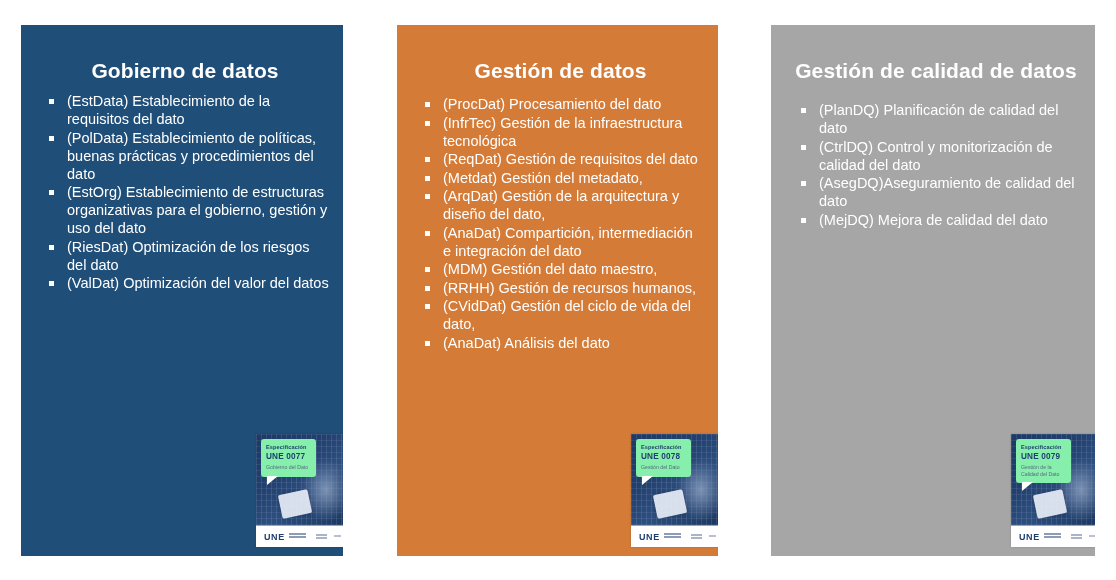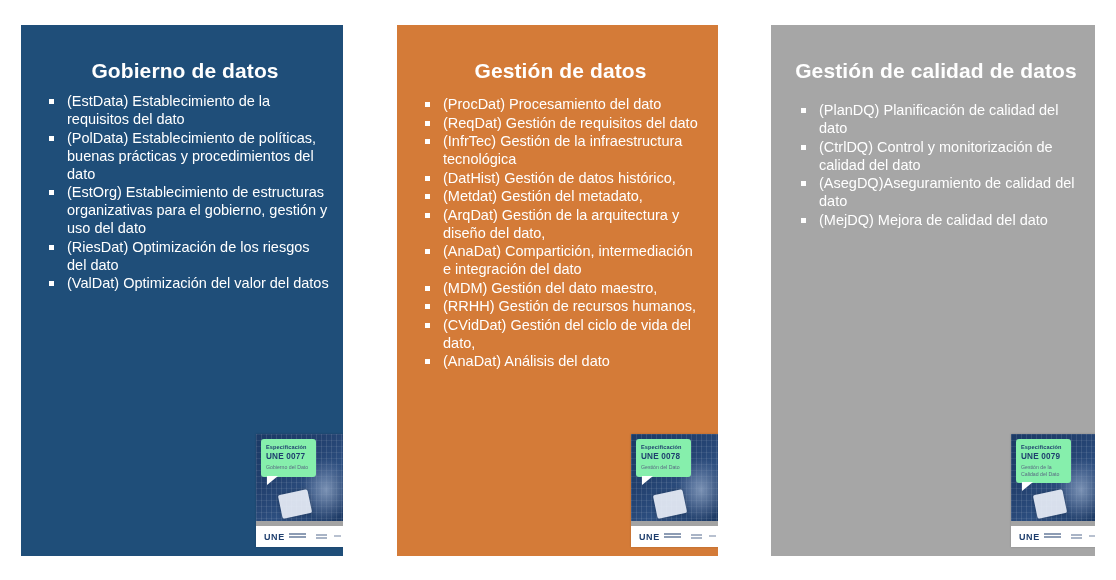--- a/index.html
+++ b/index.html
@@ -159,21 +159,21 @@
     margin-top: 2.5px;
   }
 
   .cover-footer {
     position: absolute;
     left: 0;
     bottom: 0;
     width: 92px;
     height: 21px;
     background: #ffffff;
-    border-top: 5px solid #a3a3a3;
+    border-top: 1px solid #a3a3a3;
   }
   .cover-logo {
     position: absolute;
     left: 8px;
     top: 6px;
     font-size: 9px;
     font-weight: bold;
     color: #1f3f6e;
     letter-spacing: 0.6px;
   }
@@ -252,29 +252,25 @@
 
   <section class="panel panel-management">
     <h2 class="panel-title">Gestión de datos</h2>
     <ul class="bullet-list">
       <li class="bullet-item">
         <span class="bullet-marker"></span>
         <span>(ProcDat) Procesamiento del dato</span>
       </li>
       <li class="bullet-item">
         <span class="bullet-marker"></span>
+        <span>(InfrTec) Gestión de la infraestructura tecnológica</span>
+      </li>
+      <li class="bullet-item">
+        <span class="bullet-marker"></span>
         <span>(ReqDat) Gestión de requisitos del dato</span>
-      </li>
-      <li class="bullet-item">
-        <span class="bullet-marker"></span>
-        <span>(InfrTec) Gestión de la infraestructura tecnológica</span>
-      </li>
-      <li class="bullet-item">
-        <span class="bullet-marker"></span>
-        <span>(DatHist) Gestión de datos histórico,</span>
       </li>
       <li class="bullet-item">
         <span class="bullet-marker"></span>
         <span>(Metdat) Gestión del metadato,</span>
       </li>
       <li class="bullet-item">
         <span class="bullet-marker"></span>
         <span>(ArqDat) Gestión de la arquitectura y diseño del dato,</span>
       </li>
       <li class="bullet-item">

